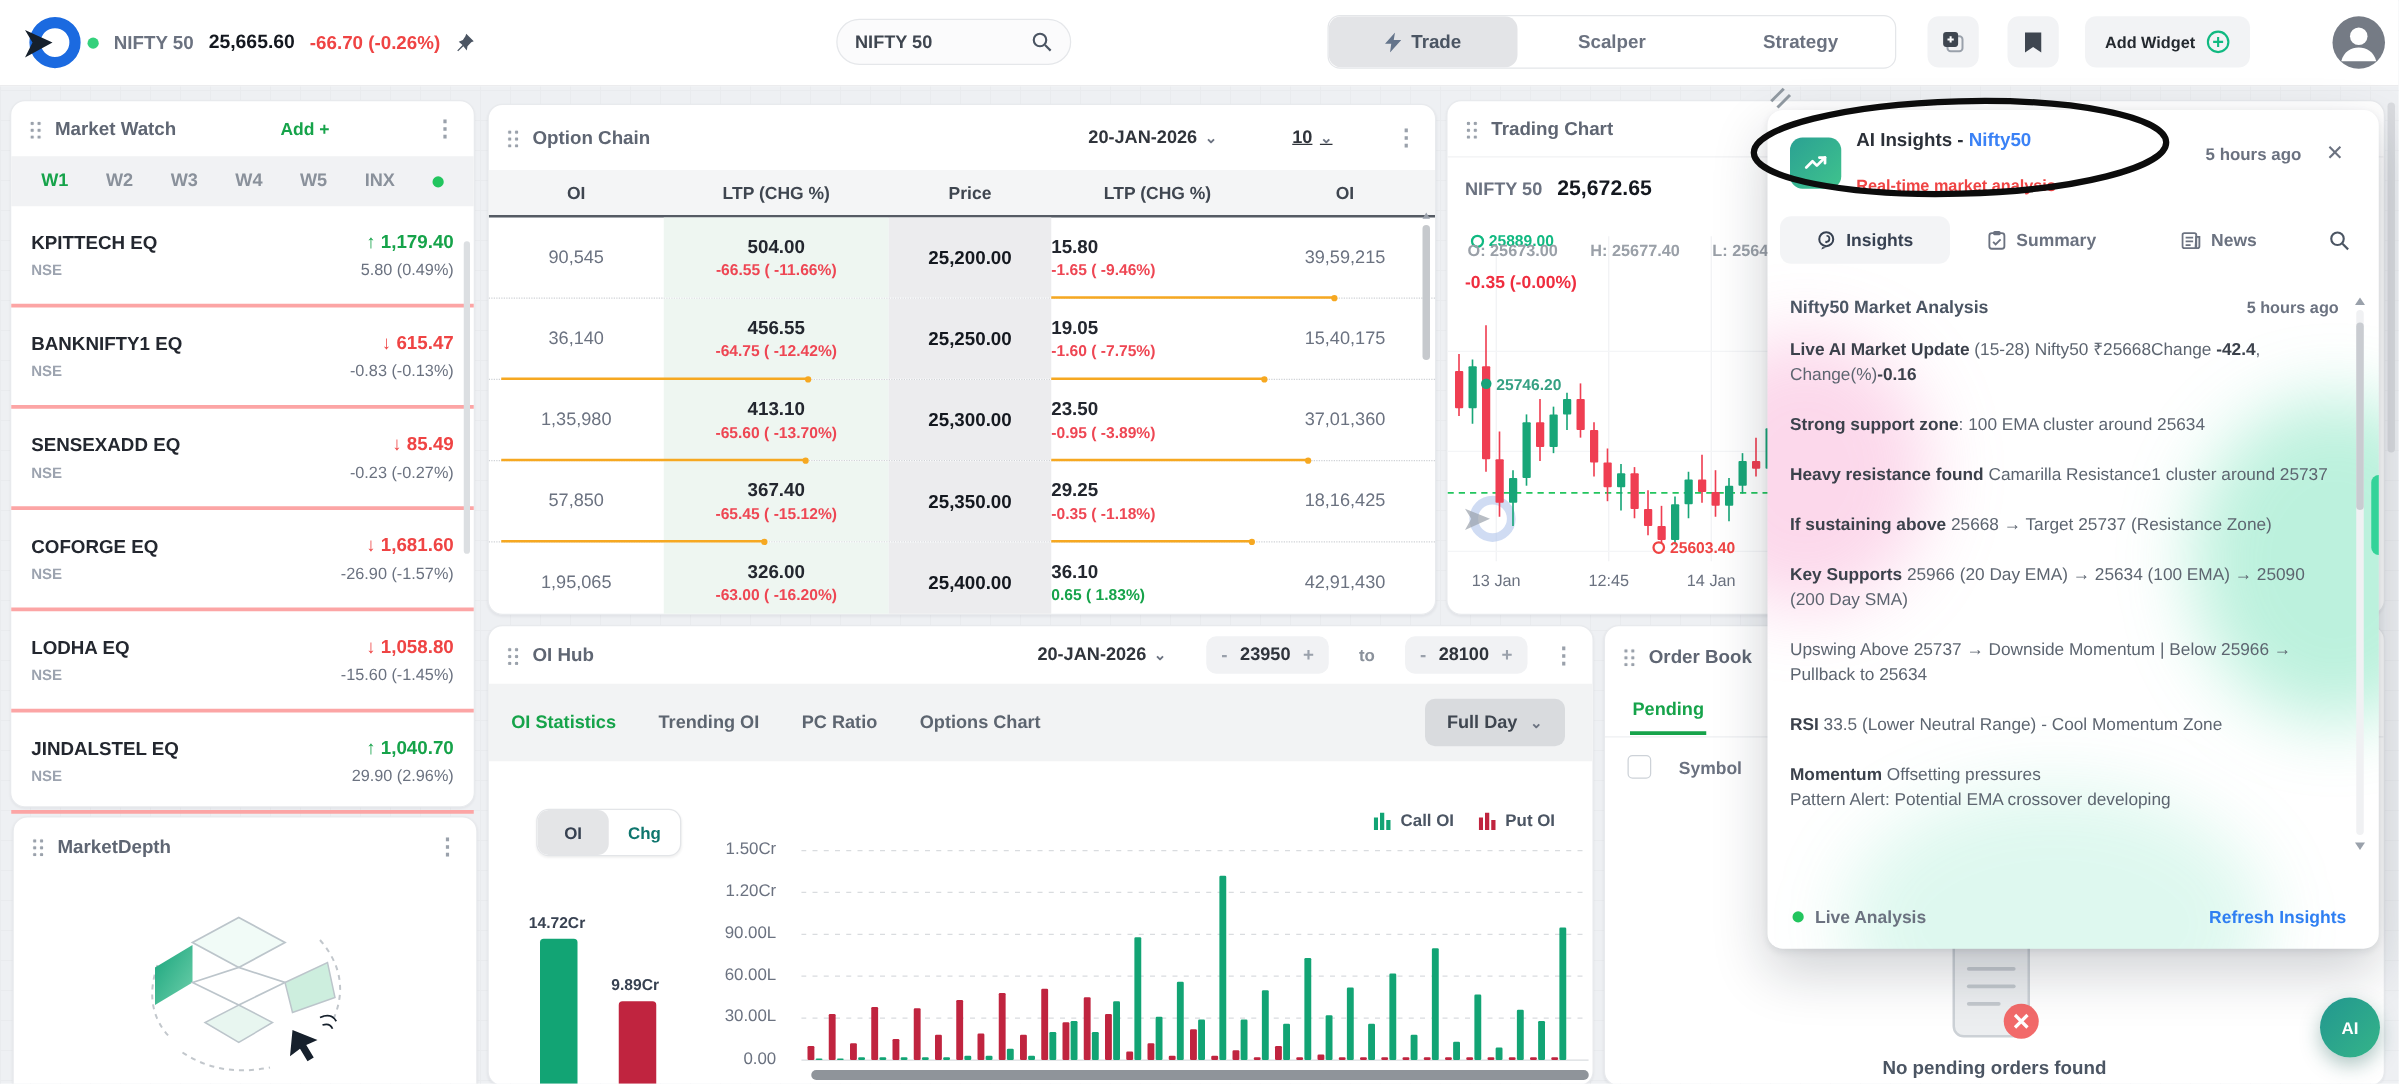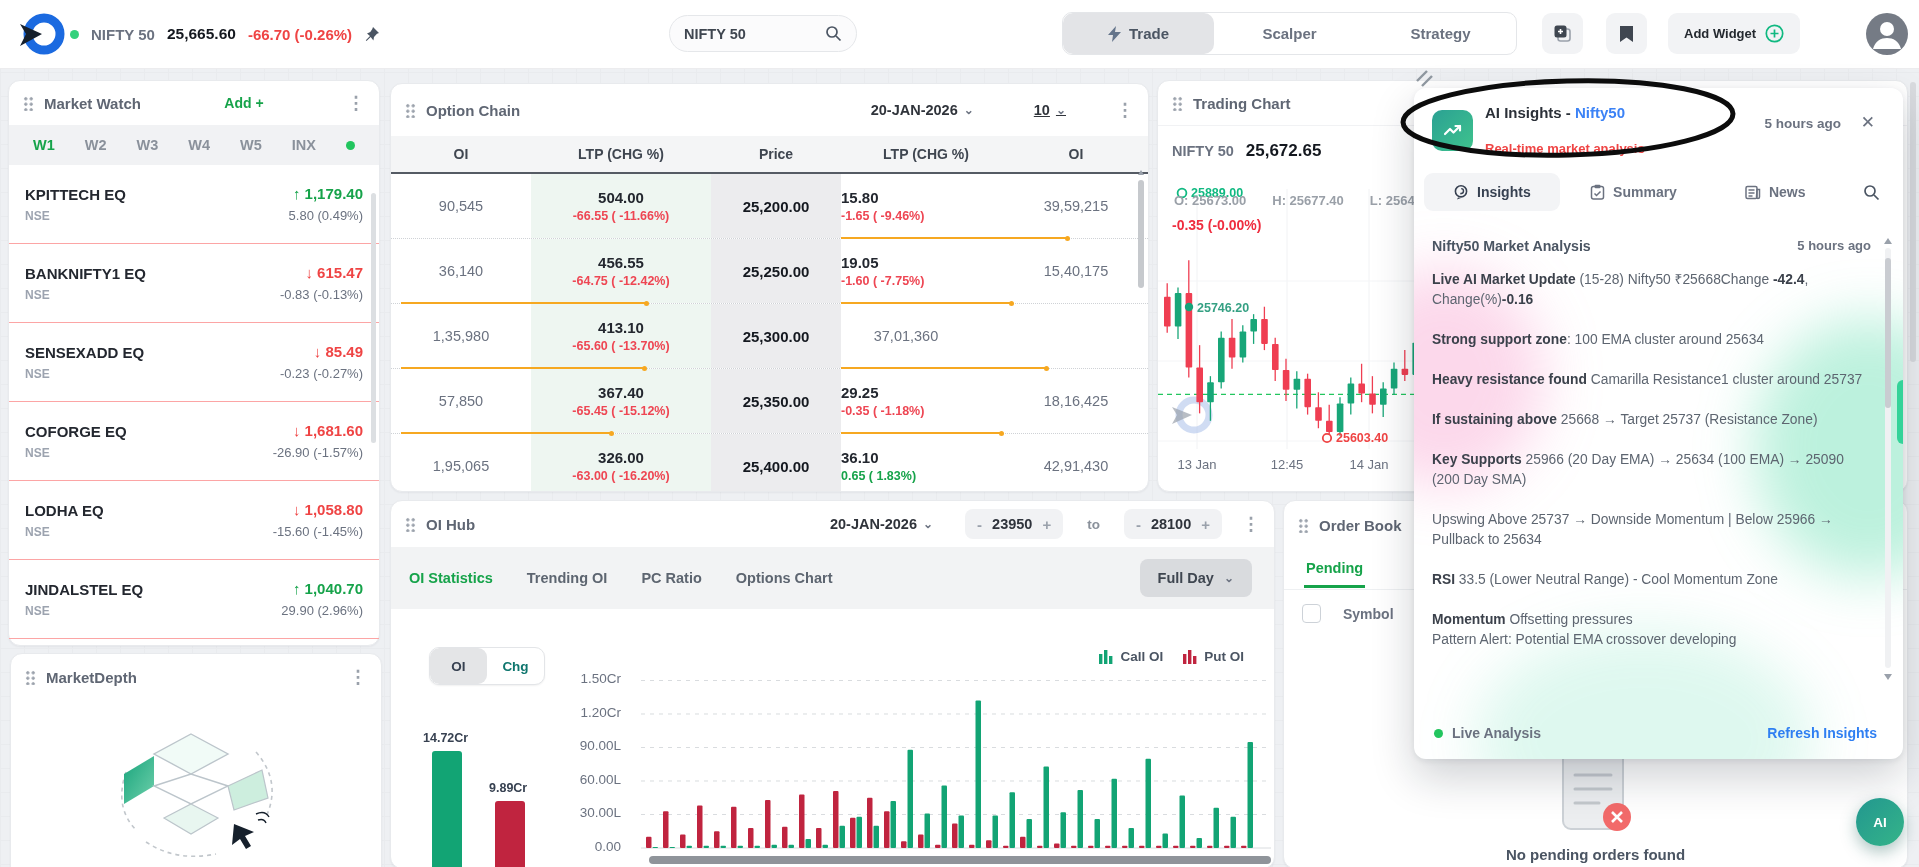--- a/index.html
+++ b/index.html
@@ -30,21 +30,21 @@
   #btn-copy{left:1542px;} #btn-bookmark{left:1606px;}
   #btn-addwidget{position:absolute;left:1668px;top:13px;height:41px;background:#f2f3f5;border-radius:9px;display:flex;align-items:center;gap:9px;padding:0 16px;font-size:13px;font-weight:700;color:#24292f;cursor:pointer;}
   #avatar{position:absolute;left:1864px;top:11px;width:46px;height:46px;cursor:pointer;}
   
   #mw{left:8px;top:80px;width:370px;height:564px;}
   #mw .phead{height:44px;}
   #mw-add{margin-left:auto;color:#16a34a;font-weight:700;font-size:14px;cursor:pointer;}
   #mw-tabs{height:40px;background:#f1f2f4;display:flex;align-items:center;padding:0 24px;gap:0;justify-content:space-between;}
   .mw-tab{font-size:14.5px;font-weight:700;color:#8a919b;cursor:pointer;}
   .mw-tab.active{color:#16a34a;}
-  .mw-row{height:78px;border-bottom:1px solid #fca5a5;display:flex;align-items:center;justify-content:space-between;padding:0 16px;cursor:pointer;}
+  .mw-row{height:78px;border-bottom:3px solid #fca5a5;display:flex;align-items:center;justify-content:space-between;padding:0 16px;cursor:pointer;}
   .mw-sym{font-size:15px;font-weight:700;color:#23272f;}
   .mw-exch{font-size:12px;color:#9ca3af;margin-top:6px;font-weight:600;}
   .mw-r{text-align:right;}
   .mw-price{font-size:15px;font-weight:700;}
   .mw-price.up{color:#16a34a;} .mw-price.down{color:#ef4444;}
   .mw-chg{font-size:13px;color:#6b7280;margin-top:6px;}
   #mw-scroll{position:absolute;right:3px;top:112px;width:5px;height:250px;background:#dcdfe2;border-radius:3px;}
   
   #md{left:10px;top:653px;width:370px;height:240px;}
   #md .phead{height:46px;}
@@ -375,20 +375,24 @@
           <span class="l-bar" style="width: 245px;"></span>
           <span class="r-bar" style="width: 170px;"></span>
         </div>
         <div class="oc-row">
           <div class="oc-cell cell-oi w-oi1">1,35,980</div>
           <div class="oc-cell cell-ltp1 w-ltp1">
             <div class="ltp-v">413.10</div>
             <div class="ltp-c">-65.60 ( -13.70%)</div>
           </div>
           <div class="oc-cell cell-price w-price">25,300.00</div>
+          <div class="oc-cell cell-ltp2 w-ltp2">
+            <div class="ltp-v">23.50</div>
+            <div class="ltp-c">-0.95 ( -3.89%)</div>
+          </div>
           <div class="oc-cell cell-oi w-oi2">37,01,360</div>
           <span class="l-bar" style="width: 243px;"></span>
           <span class="r-bar" style="width: 205px;"></span>
         </div>
         <div class="oc-row">
           <div class="oc-cell cell-oi w-oi1">57,850</div>
           <div class="oc-cell cell-ltp1 w-ltp1">
             <div class="ltp-v">367.40</div>
             <div class="ltp-c">-65.45 ( -15.12%)</div>
           </div>

